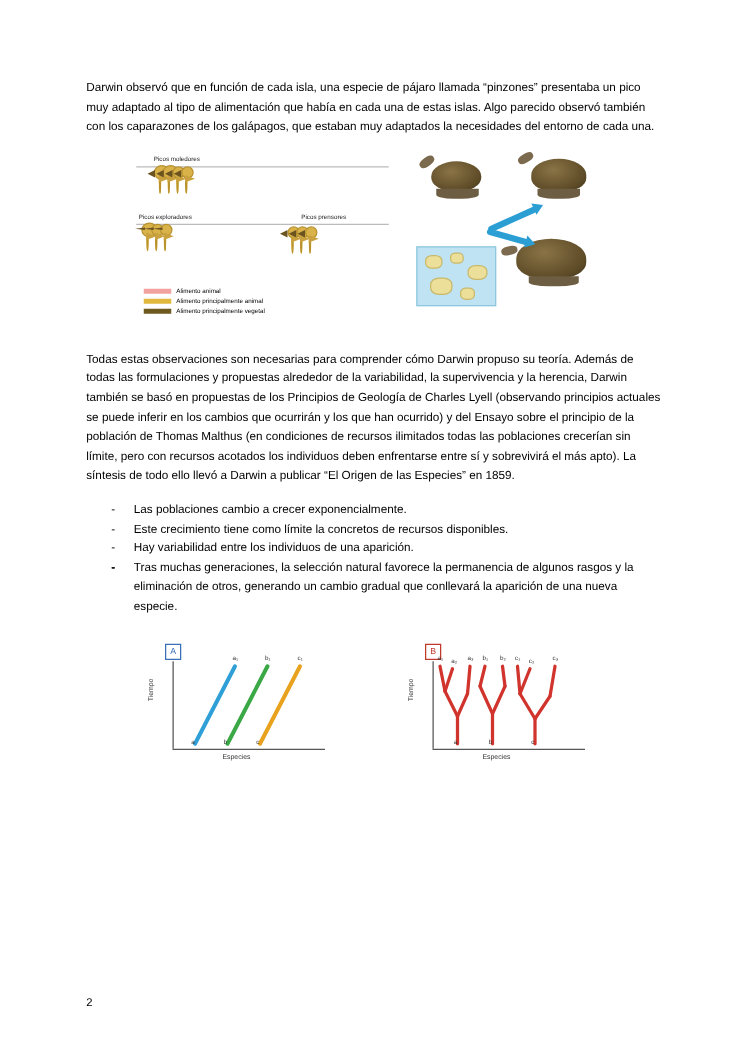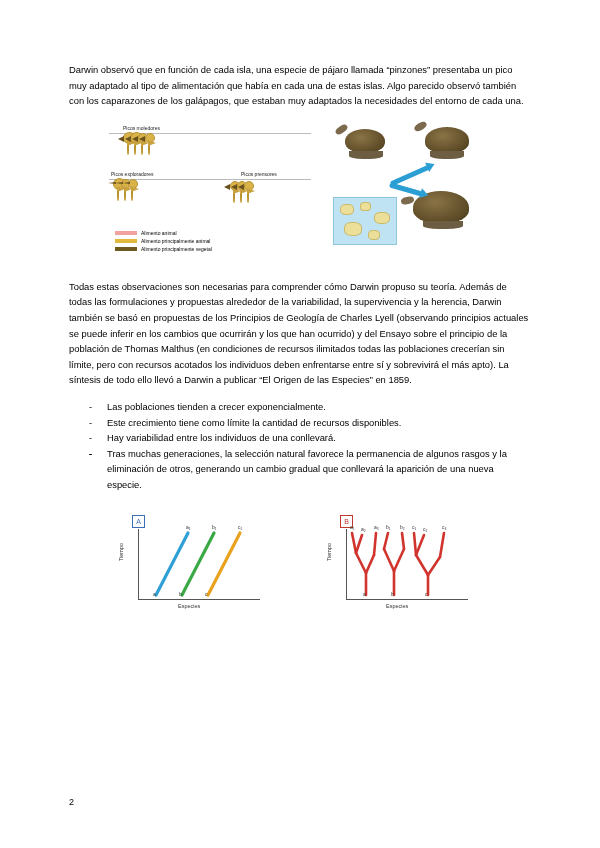--- a/index.html
+++ b/index.html
@@ -388,23 +388,23 @@
           <div class="arrow" style="left:60px; top:62px; width:34px; transform:rotate(16deg);"></div>
         </div>
 
       </div>
     </div>
 
     <p class="para" style="margin-top:26px;">Todas estas observaciones son necesarias para comprender cómo Darwin propuso su teoría. Además de todas las formulaciones y propuestas alrededor de la variabilidad, la supervivencia y la herencia, Darwin también se basó en propuestas de los Principios de Geología de Charles Lyell (observando principios actuales se puede inferir en los cambios que ocurrirán y los que han ocurrido) y del Ensayo sobre el principio de la población de Thomas Malthus (en condiciones de recursos ilimitados todas las poblaciones crecerían sin límite, pero con recursos acotados los individuos deben enfrentarse entre sí y sobrevivirá el más apto). La síntesis de todo ello llevó a Darwin a publicar “El Origen de las Especies” en 1859.</p>
 
 
     <ul class="mech">
-      <li><span class="dash">-</span><span>Las poblaciones tienden a crecer exponencialmente.</span></li>
-      <li><span class="dash">-</span><span>Este crecimiento tiene como límite la cantidad de recursos disponibles.</span></li>
-      <li><span class="dash">-</span><span>Hay variabilidad entre los individuos de una conllevará.</span></li>
+      <li><span class="dash">-</span><span>Las poblaciones cambio a crecer exponencialmente.</span></li>
+      <li><span class="dash">-</span><span>Este crecimiento tiene como límite la concretos de recursos disponibles.</span></li>
+      <li><span class="dash">-</span><span>Hay variabilidad entre los individuos de una aparición.</span></li>
       <li><span class="dash">-</span></li>
       <li><span class="dash">-</span></li>
       <li><span class="dash">-</span><span>Tras muchas generaciones, la selección natural favorece la permanencia de algunos rasgos y la eliminación de otros, generando un cambio gradual que conllevará la aparición de una nueva especie.</span></li>
     </ul>
 
     <div class="fig2">
 
       <div class="diagram">
         <div class="dg-box">A</div>
         <div class="axis-y"></div>

